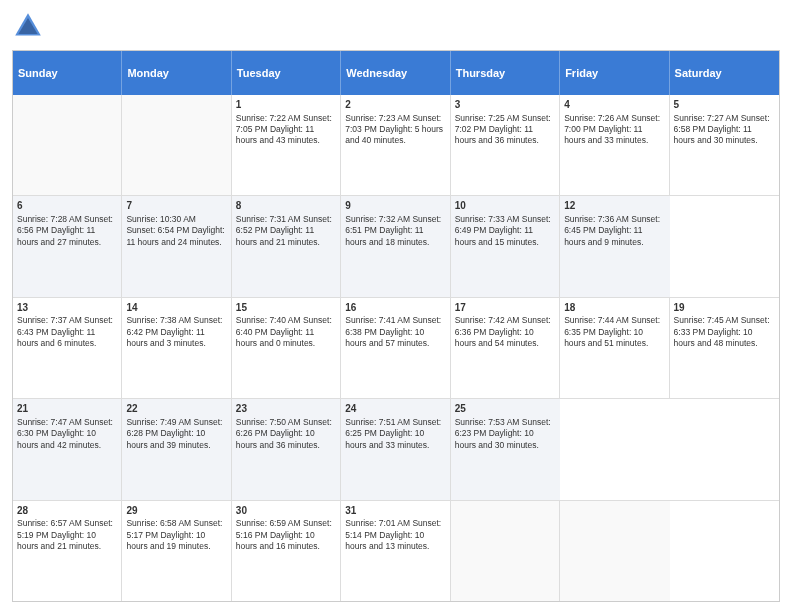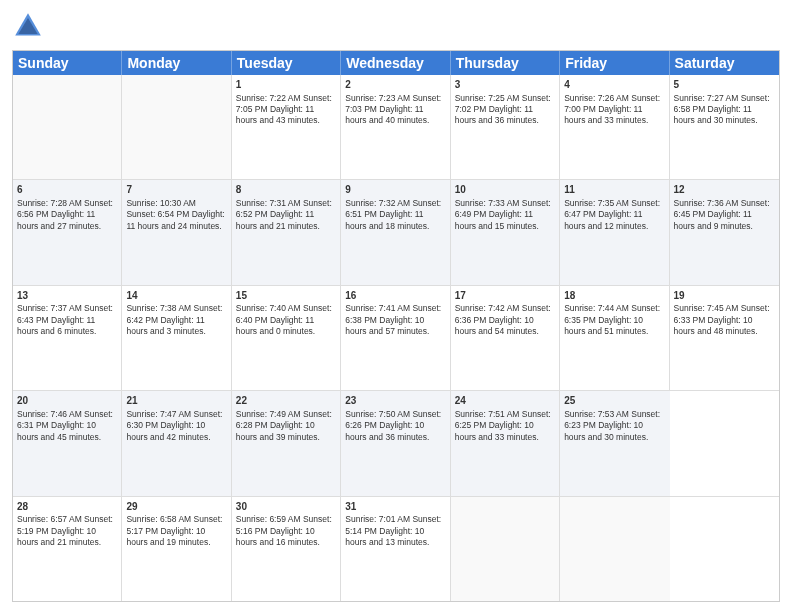--- a/index.html
+++ b/index.html
@@ -59,23 +59,23 @@
       flex-direction: column;
       border: 1px solid #ccc;
     }
     .cal-header-row {
       display: grid;
       grid-template-columns: repeat(7, 1fr);
       background: #3a7bd5;
     }
     .cal-header-cell {
       color: #fff;
-      font-size: 14px;
+      font-size: 11px;
       font-weight: bold;
-      padding: 4px 5px;
+      padding: 16px 5px;
       border-right: 1px solid rgba(255,255,255,0.3);
     }
     .cal-header-cell:last-child { border-right: none; }
     .cal-body {
       flex: 1;
       display: flex;
       flex-direction: column;
     }
     .cal-row {
       flex: 1;
@@ -136,21 +136,21 @@
       </div>
     <div class="cal-body">
     <div class="cal-row">
           <div class="cal-cell empty"></div>
           <div class="cal-cell empty"></div>
           <div class="cal-cell"><span class="day-num">1</span><span>Sunrise: 7:22 AM</span>
 <span>Sunset: 7:05 PM</span>
 <span>Daylight: 11 hours and 43 minutes.</span></div>
           <div class="cal-cell"><span class="day-num">2</span><span>Sunrise: 7:23 AM</span>
 <span>Sunset: 7:03 PM</span>
-<span>Daylight: 11 hours and 40 minutes.</span></div>
+<span>Daylight: 5 hours and 40 minutes.</span></div>
           <div class="cal-cell"><span class="day-num">3</span><span>Sunrise: 7:25 AM</span>
 <span>Sunset: 7:02 PM</span>
 <span>Daylight: 11 hours and 36 minutes.</span></div>
           <div class="cal-cell"><span class="day-num">4</span><span>Sunrise: 7:26 AM</span>
 <span>Sunset: 7:00 PM</span>
 <span>Daylight: 11 hours and 33 minutes.</span></div>
           <div class="cal-cell"><span class="day-num">5</span><span>Sunrise: 7:27 AM</span>
 <span>Sunset: 6:58 PM</span>
 <span>Daylight: 11 hours and 30 minutes.</span></div>
         </div>
@@ -163,23 +163,20 @@
 <span>Daylight: 11 hours and 24 minutes.</span></div>
           <div class="cal-cell alt-row"><span class="day-num">8</span><span>Sunrise: 7:31 AM</span>
 <span>Sunset: 6:52 PM</span>
 <span>Daylight: 11 hours and 21 minutes.</span></div>
           <div class="cal-cell alt-row"><span class="day-num">9</span><span>Sunrise: 7:32 AM</span>
 <span>Sunset: 6:51 PM</span>
 <span>Daylight: 11 hours and 18 minutes.</span></div>
           <div class="cal-cell alt-row"><span class="day-num">10</span><span>Sunrise: 7:33 AM</span>
 <span>Sunset: 6:49 PM</span>
 <span>Daylight: 11 hours and 15 minutes.</span></div>
-          <div class="cal-cell alt-row"><span class="day-num">11</span><span>Sunrise: 7:35 AM</span>
-<span>Sunset: 6:47 PM</span>
-<span>Daylight: 11 hours and 12 minutes.</span></div>
           <div class="cal-cell alt-row"><span class="day-num">12</span><span>Sunrise: 7:36 AM</span>
 <span>Sunset: 6:45 PM</span>
 <span>Daylight: 11 hours and 9 minutes.</span></div>
         </div>
         <div class="cal-row">
           <div class="cal-cell"><span class="day-num">13</span><span>Sunrise: 7:37 AM</span>
 <span>Sunset: 6:43 PM</span>
 <span>Daylight: 11 hours and 6 minutes.</span></div>
           <div class="cal-cell"><span class="day-num">14</span><span>Sunrise: 7:38 AM</span>
 <span>Sunset: 6:42 PM</span>
@@ -194,23 +191,20 @@
 <span>Sunset: 6:36 PM</span>
 <span>Daylight: 10 hours and 54 minutes.</span></div>
           <div class="cal-cell"><span class="day-num">18</span><span>Sunrise: 7:44 AM</span>
 <span>Sunset: 6:35 PM</span>
 <span>Daylight: 10 hours and 51 minutes.</span></div>
           <div class="cal-cell"><span class="day-num">19</span><span>Sunrise: 7:45 AM</span>
 <span>Sunset: 6:33 PM</span>
 <span>Daylight: 10 hours and 48 minutes.</span></div>
         </div>
         <div class="cal-row">
-          <div class="cal-cell alt-row"><span class="day-num">20</span><span>Sunrise: 7:46 AM</span>
-<span>Sunset: 6:31 PM</span>
-<span>Daylight: 10 hours and 45 minutes.</span></div>
           <div class="cal-cell alt-row"><span class="day-num">21</span><span>Sunrise: 7:47 AM</span>
 <span>Sunset: 6:30 PM</span>
 <span>Daylight: 10 hours and 42 minutes.</span></div>
           <div class="cal-cell alt-row"><span class="day-num">22</span><span>Sunrise: 7:49 AM</span>
 <span>Sunset: 6:28 PM</span>
 <span>Daylight: 10 hours and 39 minutes.</span></div>
           <div class="cal-cell alt-row"><span class="day-num">23</span><span>Sunrise: 7:50 AM</span>
 <span>Sunset: 6:26 PM</span>
 <span>Daylight: 10 hours and 36 minutes.</span></div>
           <div class="cal-cell alt-row"><span class="day-num">24</span><span>Sunrise: 7:51 AM</span>

